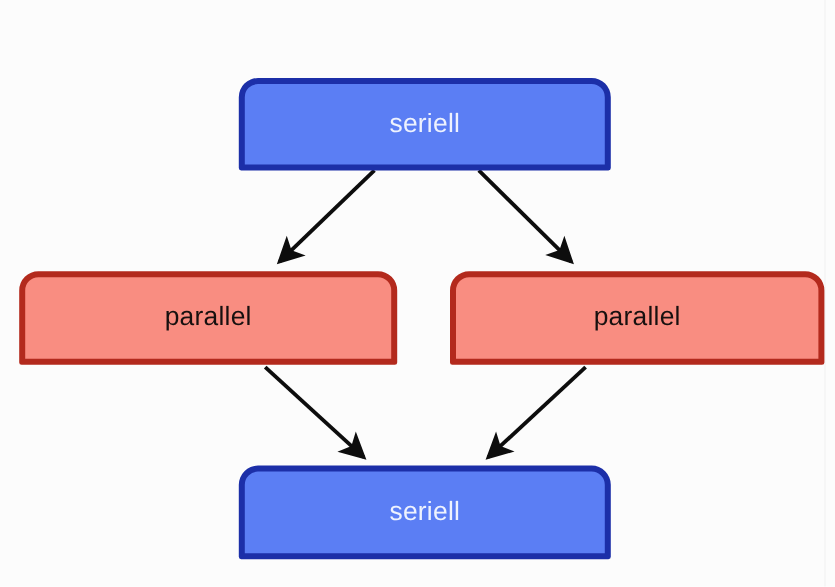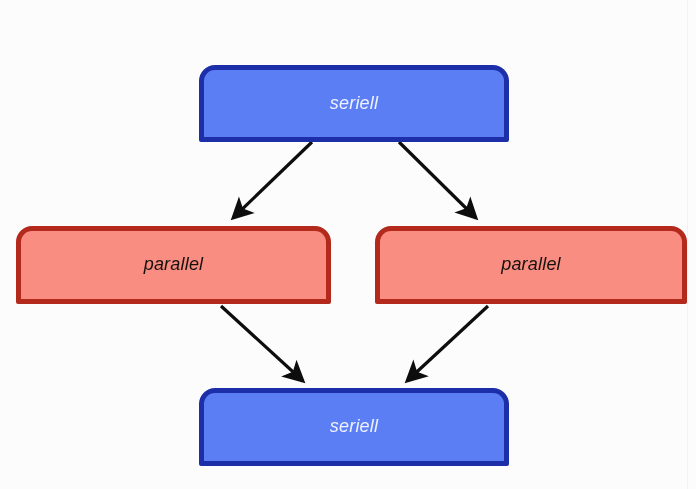--- a/index.html
+++ b/index.html
@@ -31,25 +31,24 @@
     align-items: center;
     justify-content: center;
     
     border-radius: 16px 16px 2px 2px;
     border-style: solid;
     border-width: 5px;
     z-index: 3;
     line-height: 1;
   }
   .node .node-label {
-    font-size: 18px;
+    font-size: 22px;
     letter-spacing: 0.2px;
     position: relative;
     top: -1px;
-    font-style: italic;
   }
   .node.serial {
     background: #5b7ef4;
     border-color: #1c2fa8;
   }
   .node.serial .node-label {
     color: #eef2fe;
   }
   .node.parallel {
     background: #f98d81;

